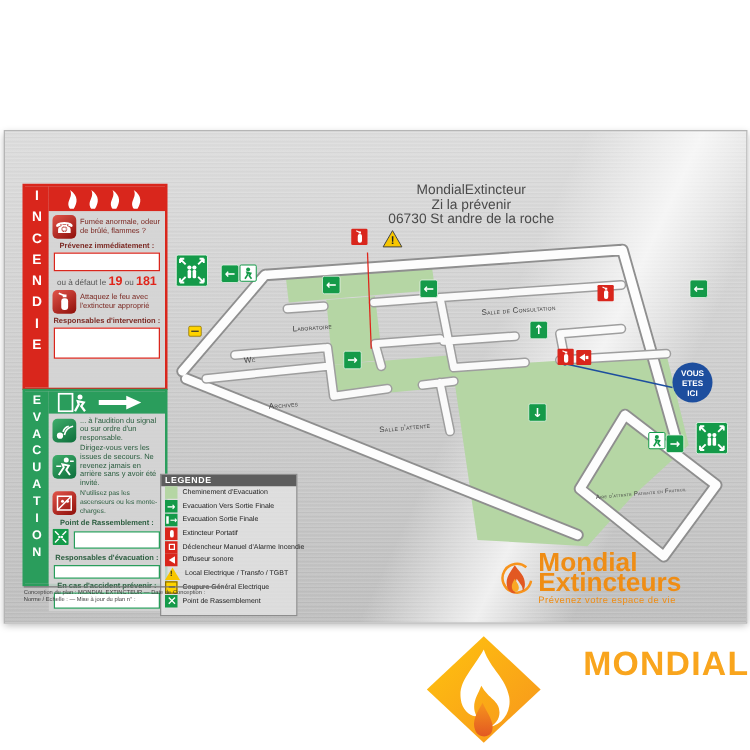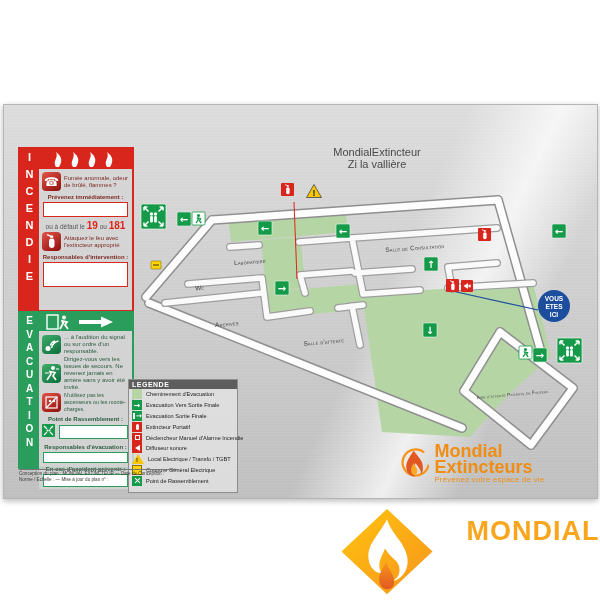--- a/index.html
+++ b/index.html
@@ -69,21 +69,21 @@
   .lic.cut{background:#ffd400;border:1px solid #8a6d00;box-sizing:border-box;}
   .lic.cut i{width:5px;height:1px;background:#333;}
   .lic.asm{background:#149a49;}
   .lic.asm i,.lic.asm b{position:absolute;left:1.5px;top:4.5px;width:7px;height:1px;background:#fff;}
   .lic.asm i{transform:rotate(45deg);} .lic.asm b{transform:rotate(-45deg);}
 
   
   .fineprint{left:19px;top:469px;width:160px;z-index:5;border-top:1px solid #777;padding-top:1px;
     font-size:4.6px;line-height:6px;color:#3c3c3c;}
   .board-logo{left:398px;top:441px;width:186px;height:44px;z-index:5;display:flex;align-items:center;gap:5px;}
-  .board-logo .nm{color:#ef8d15;font-size:18px;line-height:16px;font-weight:bold;}
+  .board-logo .nm{color:#ef8d15;font-size:21px;line-height:16px;font-weight:bold;}
   .board-logo .tg{color:#ef8d15;font-size:7.5px;letter-spacing:.4px;}
   .footer-text{left:428px;top:516px;width:162px;z-index:5;text-align:center;font-weight:bold;margin-left:24px;}
   .footer-text .w1{color:#f9a51d;font-size:27px;line-height:31px;letter-spacing:1px;}
   .footer-text .w2{color:#f1871c;font-size:26px;line-height:30px;}
 
   
   #map{position:absolute;left:0;top:0;width:600px;height:600px;z-index:3;pointer-events:none;}
   .wall-u{stroke:#9e9e9e;stroke-width:8;stroke-linecap:round;fill:none;}
   .wall{stroke:#fafafa;stroke-width:5.6;stroke-linecap:round;fill:none;}
   .owall-u{stroke:#8f8f8f;stroke-width:10;stroke-linecap:round;fill:none;}
@@ -97,21 +97,22 @@
 </head>
 <body>
 
 <div id="canvas">
 
   <div class="abs board"></div>
 
 
   <div class="abs address">
     <div>MondialExtincteur</div>
-    <div>Zi la vallière</div>
+    <div>Zi la prévenir</div>
+    <div>06730 St andre de la roche</div>
   </div>
 
   <svg id="map" viewBox="0 0 600 600">
     <defs>
       <g id="m-exit">
           <rect width="14" height="14" rx="1.5" fill="#149a49" stroke="#e8f5e9" stroke-width="0.6"></rect>
         </g>
       <g id="m-ext">
           <rect width="13" height="13" rx="1" fill="#d9261c"></rect>
           <rect x="5.2" y="4.2" width="3.4" height="7" rx="1.6" fill="#fff"></rect>

